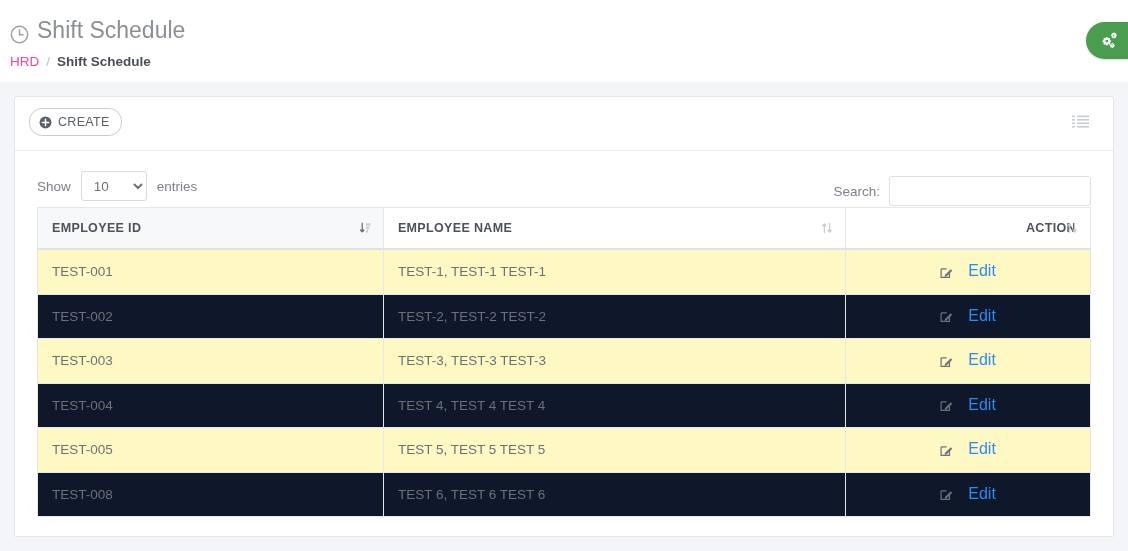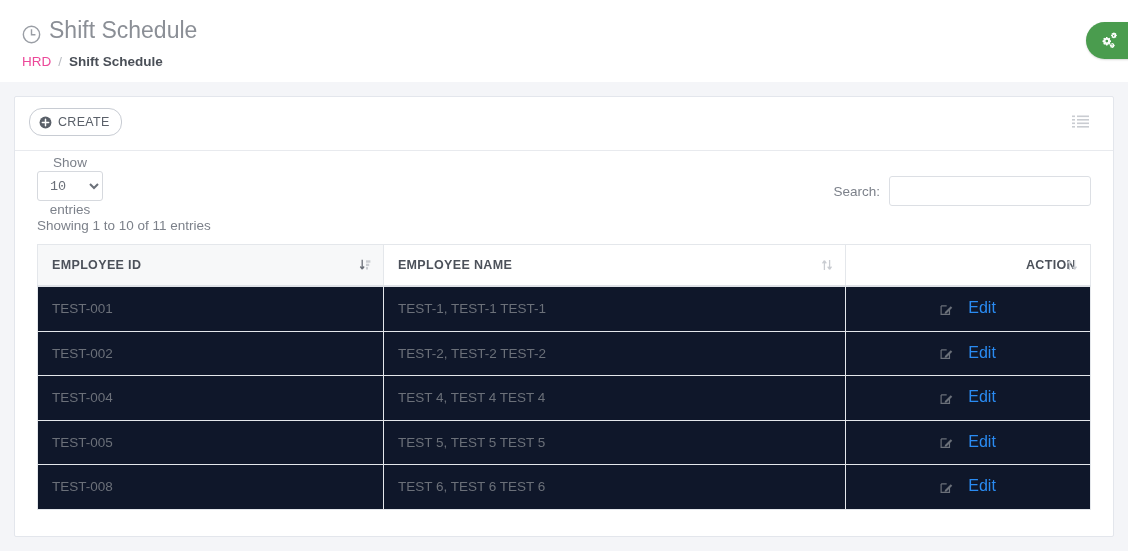--- a/index.html
+++ b/index.html
@@ -10,21 +10,21 @@
     background: #ffffff;
     font-family: "Liberation Sans", sans-serif;
     -webkit-font-smoothing: antialiased;
   }
 
   
   .page-header {
     position: relative;
     height: 82px;
     background: #ffffff;
-    padding: 10px 0 0 22px;
+    padding: 10px 0 0 10px;
   }
   .page-title {
     display: flex;
     align-items: center;
     gap: 8px;
     font-size: 23px;
     font-weight: 400;
     color: #8b8f96;
     line-height: 30px;
     margin: 5px 0 0 0;
@@ -108,35 +108,34 @@
   .dt-wrap { padding: 14px 22px 0 22px; }
   .dt-controls {
     display: flex;
     align-items: center;
     justify-content: space-between;
     height: 42px;
   }
   .dt-length {
     display: flex;
     align-items: center;
-    gap: 1px;
+    gap: 10px;
     font-size: 13.5px;
     color: #7c818a;
-    flex-direction: column;
   }
   .dt-length select {
     width: 66px;
     height: 30px;
     padding: 2px 4px 2px 8px;
     font-size: 13.5px;
     color: #6b7079;
     border: 1px solid #d6d9de;
     border-radius: 3px;
     background: #ffffff;
-    font-family: Liberation Mono, monospace;
+    font-family: Liberation Sans, sans-serif;
     text-align: left;
   }
   .dt-filter {
     display: flex;
     align-items: center;
     gap: 9px;
     font-size: 13.5px;
     color: #7c818a;
     margin-top: 10px;
   }
@@ -189,21 +188,21 @@
     height: 13px;
   }
   table.dt td {
     font-size: 13.5px;
     color: #6b7079;
     padding: 12px 14px;
     border: 1px solid #e4e7eb;
     vertical-align: middle;
     background: #0f172a;
   }
-  table.dt tr.odd td { background: #0f172a; }
+  table.dt tr.odd td { background: #fef9c3; }
   table.dt td.center { text-align: center; }
   .edit-link {
     color: #2a8bf2;
     text-decoration: none;
     font-size: 16px;
     display: inline-flex;
     align-items: center;
     gap: 15px;
     cursor: pointer;
   }
@@ -289,21 +288,20 @@
           </select>
           <span>entries</span>
         </label>
 
         <label class="dt-filter">
           <span>Search:</span>
           <input type="text" placeholder="" style="">
         </label>
       </div>
 
-      <div class="dt-info">Showing 1 to 10 of 11 entries</div>
 
       <table class="dt">
         <colgroup>
           <col class="c-id">
             <col class="c-name">
             <col class="c-act">
         </colgroup>
         <thead>
           <tr>
             <th class="sorted">
@@ -353,20 +351,31 @@
               <td>TEST-002</td>
               <td>TEST-2, TEST-2 TEST-2</td>
               <td class="center"><a class="edit-link" href="#" style="color: rgb(42, 139, 242);">
                   <span class="pencil-ico"><svg viewBox="0 0 14 14" width="13" height="13">
                       <path d="M1.2 3.2 h6.0 M1.2 3.2 v9.0 h9.0 v-5.2" fill="none" stroke="#6b7079" stroke-width="1.3"></path>
                       <path d="M5.4 9.6 l6.2-6.2 1.6 1.6 -6.2 6.2 -2.1 .5 z" fill="#6b7079"></path>
                     </svg></span>
                   <span>Edit</span>
                 </a></td>
             </tr>
+            <tr class="odd">
+              <td>TEST-003</td>
+              <td>TEST-3, TEST-3 TEST-3</td>
+              <td class="center"><a class="edit-link" href="#" style="color: rgb(42, 139, 242);">
+                  <span class="pencil-ico"><svg viewBox="0 0 14 14" width="13" height="13">
+                      <path d="M1.2 3.2 h6.0 M1.2 3.2 v9.0 h9.0 v-5.2" fill="none" stroke="#6b7079" stroke-width="1.3"></path>
+                      <path d="M5.4 9.6 l6.2-6.2 1.6 1.6 -6.2 6.2 -2.1 .5 z" fill="#6b7079"></path>
+                    </svg></span>
+                  <span>Edit</span>
+                </a></td>
+            </tr>
             <tr class="even">
               <td>TEST-004</td>
               <td>TEST 4, TEST 4 TEST 4</td>
               <td class="center"><a class="edit-link" href="#" style="color: rgb(42, 139, 242);">
                   <span class="pencil-ico"><svg viewBox="0 0 14 14" width="13" height="13">
                       <path d="M1.2 3.2 h6.0 M1.2 3.2 v9.0 h9.0 v-5.2" fill="none" stroke="#6b7079" stroke-width="1.3"></path>
                       <path d="M5.4 9.6 l6.2-6.2 1.6 1.6 -6.2 6.2 -2.1 .5 z" fill="#6b7079"></path>
                     </svg></span>
                   <span>Edit</span>
                 </a></td>

